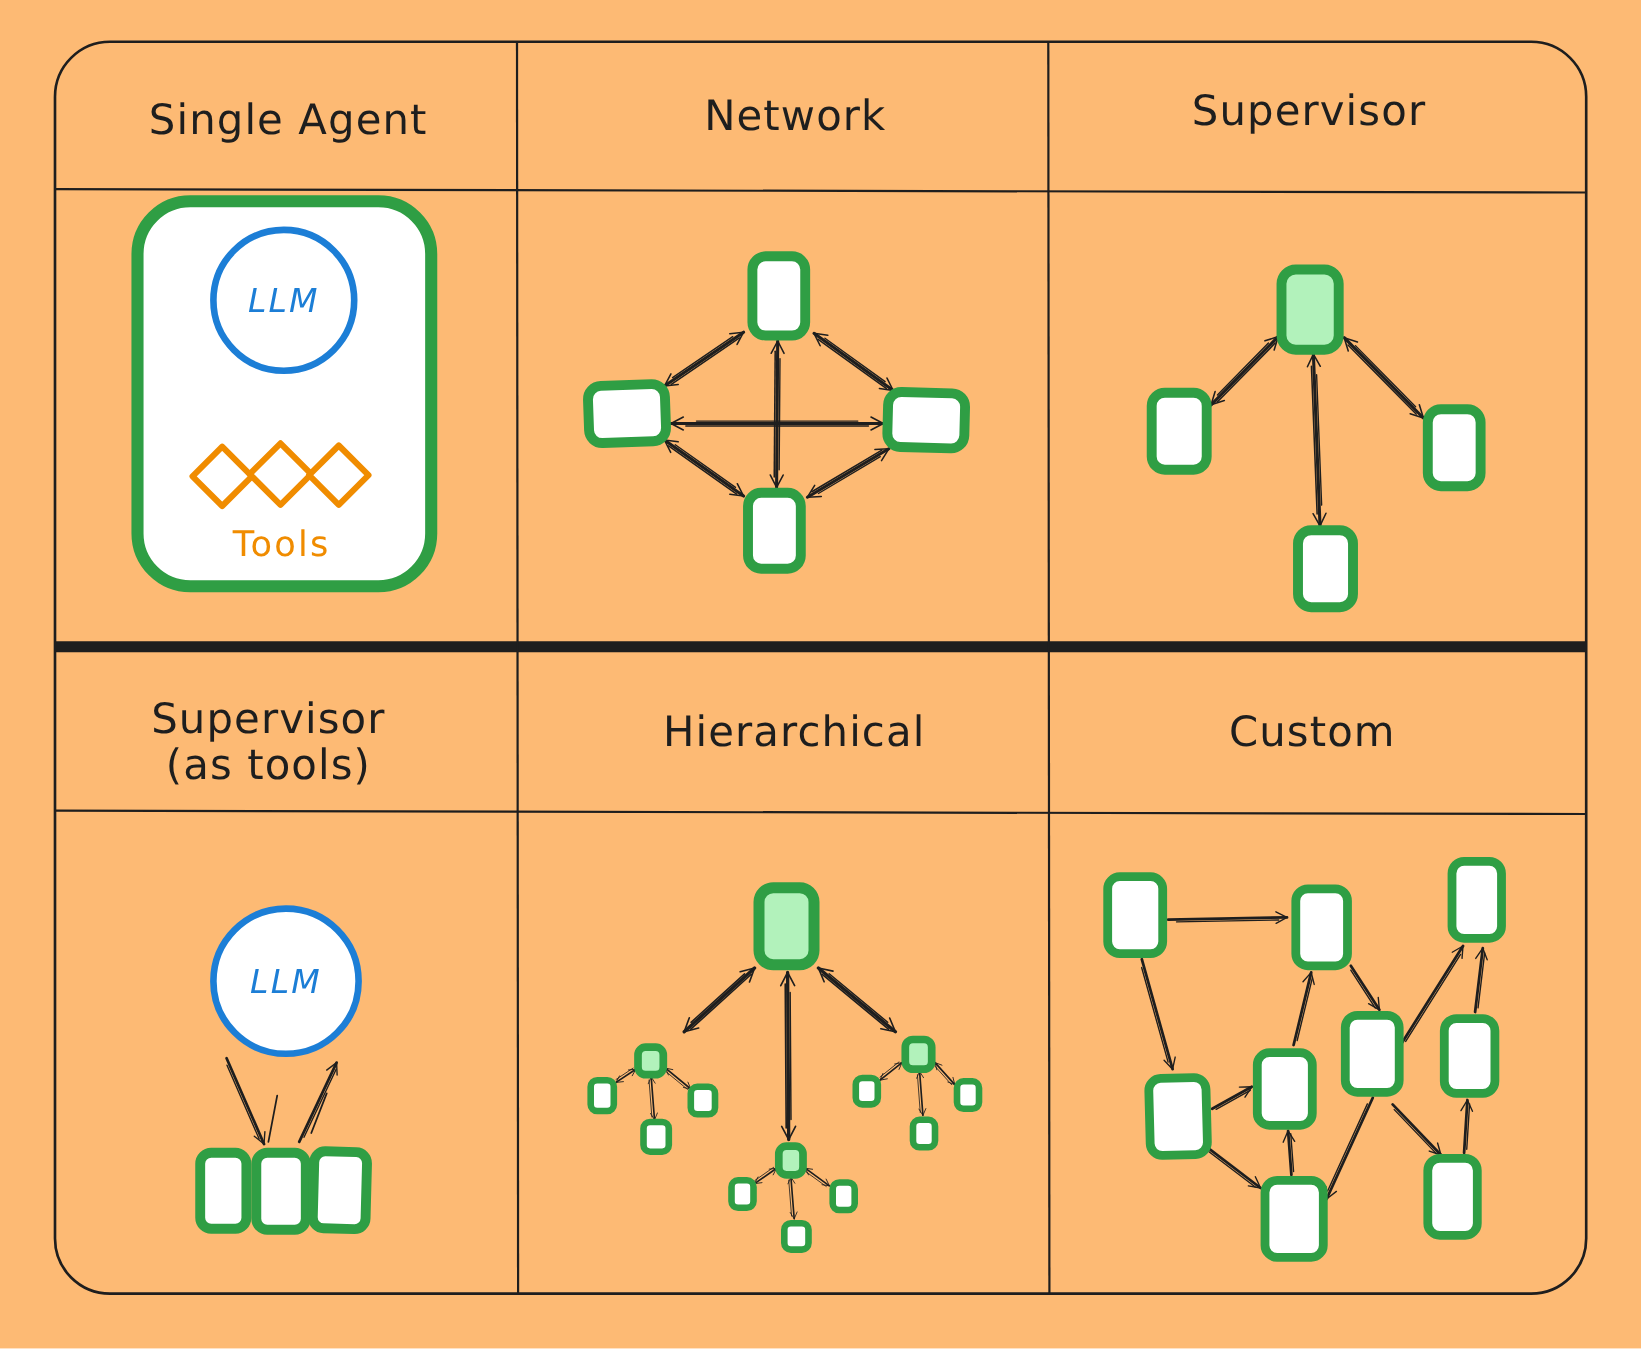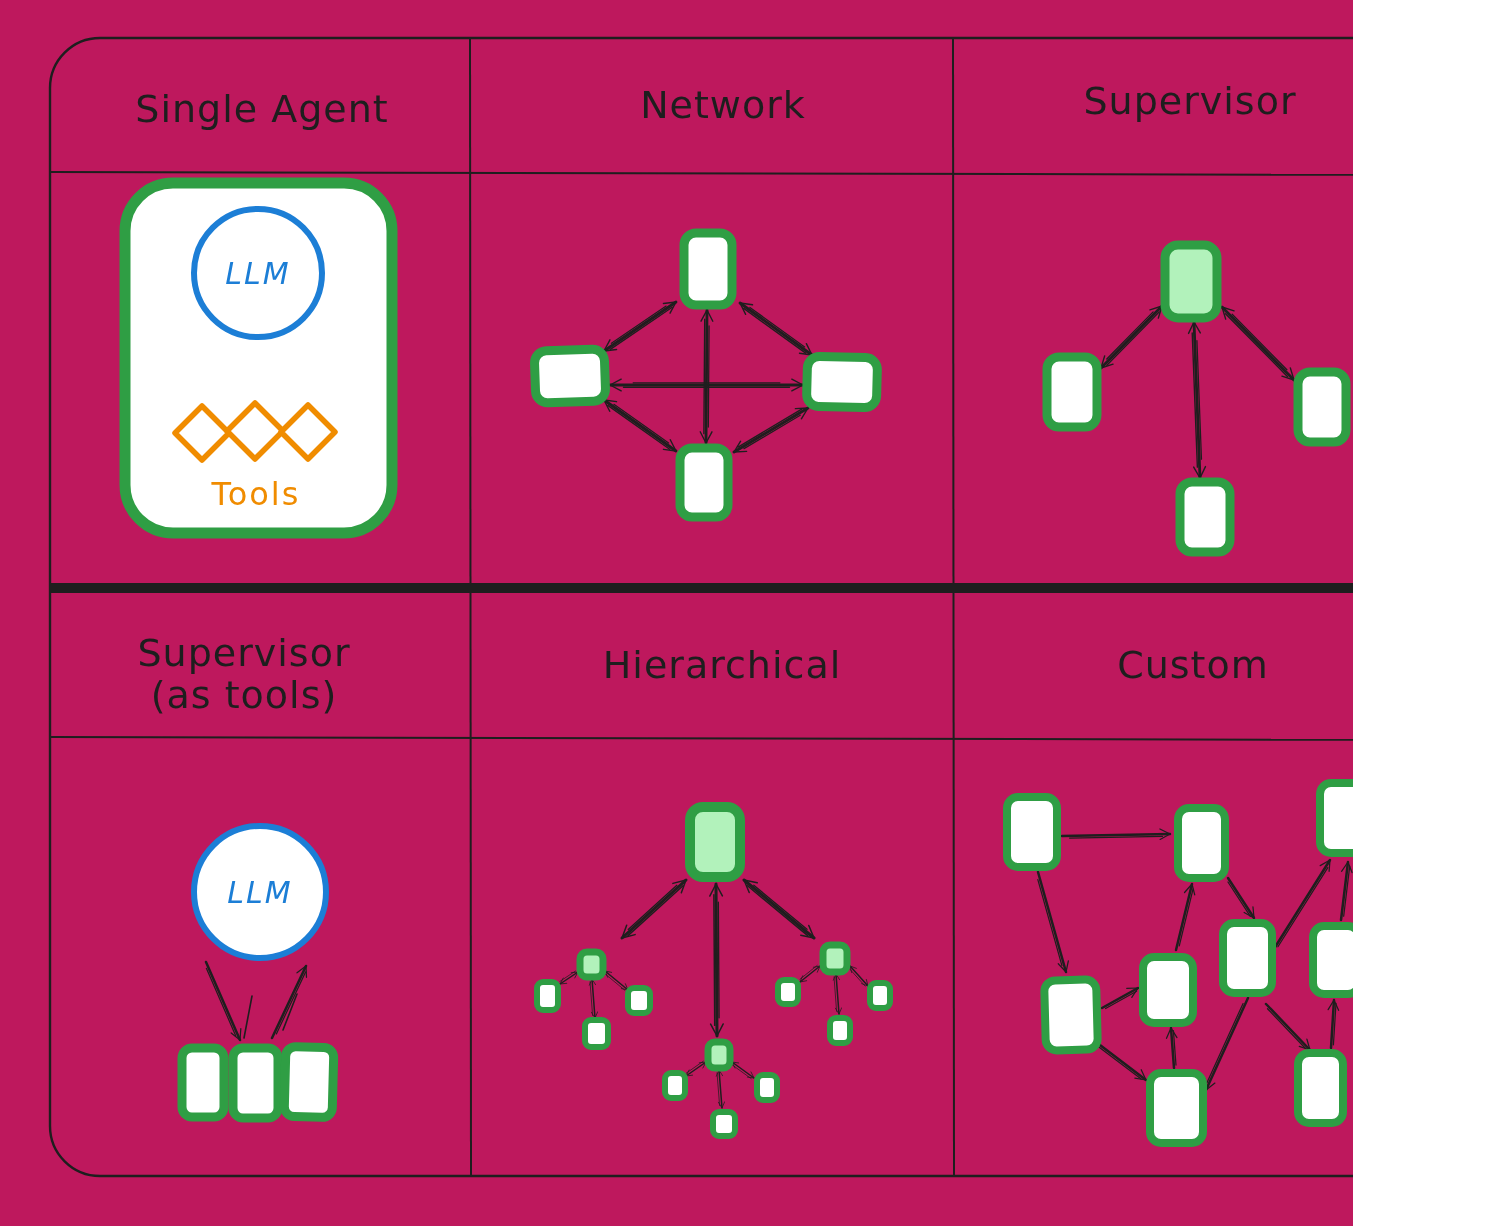--- a/index.html
+++ b/index.html
@@ -1,17 +1,17 @@
 <!DOCTYPE html>
 <html><head>
 <meta charset="utf-8">
 <style>
   html,body{margin:0;padding:0;background:#ffffff;}
   .canvas{
-    position:relative;width:1353px;height:1226px;background:#be185d;
+    position:relative;width:1492px;height:1226px;background:#fdba74;
     font-family:"DejaVu Sans","Liberation Sans",sans-serif;
     overflow:hidden;
   }
   svg{display:block;}
   .outer{fill:none;stroke:#1e1e1e;stroke-width:2.4;}
   .grid{stroke:#1e1e1e;stroke-width:2;fill:none;}
   .grid.thick{stroke-width:10;}
   text.hdr{
     font-size:38px;fill:#1e1e1e;text-anchor:middle;
     letter-spacing:1px;font-weight:500;

